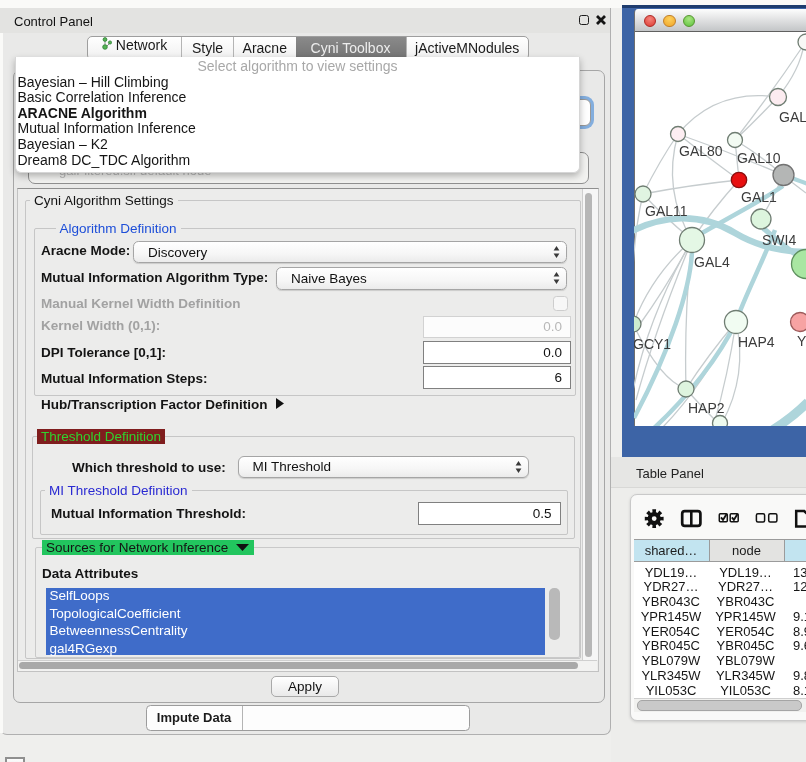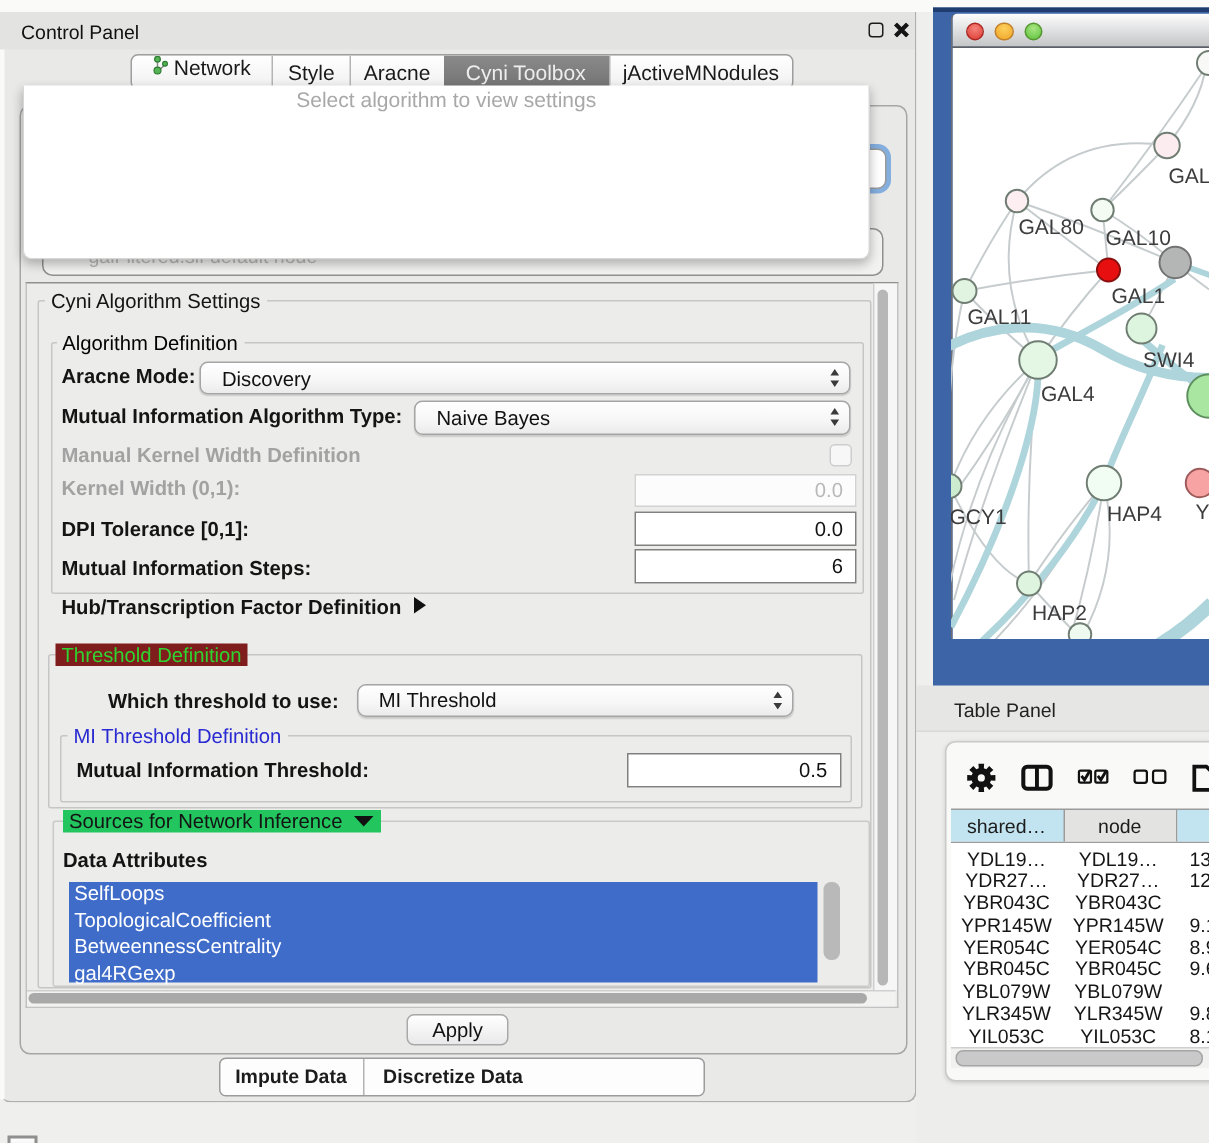--- a/index.html
+++ b/index.html
@@ -49,21 +49,21 @@
 <div class="ab" style="left:584.5px;top:193px;width:7px;height:464px;background:#b7b7b7;border-radius:4px"></div>
 
 <div class="ab" style="left:18px;top:660px;width:579px;height:10px;background:#f2f2f1;border-top:1px solid #cfcfcf"></div>
 <div class="ab" style="left:19px;top:661.5px;width:559px;height:7px;background:#a9a9a9;border-radius:4px"></div>
 
 <div class="ab group" style="left:25px;top:200px;width:554px;height:457px">
   <div class="gtitle" style="left:4px;background:#ececeb;color:#141414">Cyni Algorithm Settings</div>
 </div>
 
 <div class="ab group" style="left:33.5px;top:228px;width:540px;height:166px">
-  <div class="gtitle" style="left:3px;background:#ececeb;color:#000000">Algorithm Definition</div>
+  <div class="gtitle" style="left:21px;background:#ececeb;color:#1d4ed8">Algorithm Definition</div>
 </div>
 <div class="ab lbl" style="left:41px;top:243px">Aracne Mode:</div>
 <div class="ab combo" style="left:133px;top:241px;width:432px;height:20px">
     <span>Discovery</span>
   <svg class="carets" viewBox="0 0 7 12">
       <path d="M3.5 0 L6.4 4.4 H0.6 Z M3.5 12 L0.6 7.6 H6.4 Z" fill="#3a3a3a"></path>
     </svg>
   </div>
 <div class="ab lbl" style="left:41px;top:270px">Mutual Information Algorithm Type:</div>
 <div class="ab combo" style="left:276px;top:266.5px;width:289px;height:21px">
@@ -112,21 +112,20 @@
 <div class="ab" style="left:46px;top:588px;width:499px;height:67px;background:#3f6cc9"></div>
 <div class="ab" style="left:49.5px;top:587px;font-size:13.5px;color:#fff;line-height:17.5px">SelfLoops<br>TopologicalCoefficient<br>BetweennessCentrality<br>gal4RGexp</div>
 <div class="ab" style="left:549px;top:588px;width:11px;height:52px;background:#b9b9b9;border-radius:5px"></div>
 
 <div class="ab" style="left:271px;top:676px;width:66px;height:19px;border:1px solid #a9a9a9;border-radius:5px;
   background:linear-gradient(#ffffff,#e9e9e9);display:flex;align-items:center;justify-content:center;font-size:13.5px;color:#111">Apply</div>
 
 <div class="ab" style="left:145.5px;top:705px;width:322.5px;height:23.5px;border:1px solid #9c9c9c;border-radius:4.5px;
   background:#fdfdfd;display:flex;overflow:hidden;font-size:13px;font-weight:bold">
   <div style="width:95px;display:flex;align-items:center;justify-content:center;border-right:1px solid #b4b4b4;color:#1c1c1c">Impute Data</div>
-  <div style="width:119px;display:flex;align-items:center;justify-content:center;color:#1c1c1c">Discretize Data</div>
 </div>
 
 <div class="ab" style="left:5px;top:756.5px;width:20px;height:16px;border:2.5px solid #8f8f8f;background:linear-gradient(#fdfdfd,#e2e2e2);box-sizing:border-box"></div>
 
 <div class="ab" style="left:87px;top:36px;width:440px;height:21.5px;border:1px solid #9e9e9e;border-radius:5px;
   background:linear-gradient(#ffffff,#f0f0f0);display:flex;overflow:hidden;font-size:14px;color:#1a1a1a">
   <div style="width:93px;display:flex;align-items:flex-start;justify-content:center;border-right:1px solid #b4b4b4">
     <svg width="10" height="13" viewBox="0 0 10 13" style="margin-right:4px">
         <path d="M3 4.5 L3 7.6 M4.5 9.5 L7.5 6.5" stroke="#888" stroke-width="1"></path>
         <circle cx="3" cy="2.5" r="1.9" fill="#55b455" stroke="#2e7d32" stroke-width="0.8"></circle>
@@ -136,20 +135,28 @@
     Network</div>
   <div style="width:51px;display:flex;align-items:center;justify-content:center;border-right:1px solid #b4b4b4">Style</div>
   <div style="width:61.5px;display:flex;align-items:center;justify-content:center">Aracne</div>
   <div style="width:110px;display:flex;align-items:center;justify-content:center;background:linear-gradient(#8a8a8a,#737373);color:#ededed">Cyni Toolbox</div>
   <div style="flex:1;display:flex;align-items:center;justify-content:center;border-left:1px solid #b4b4b4">jActiveMNodules</div>
 </div>
 
 <div class="ab" style="left:15px;top:57px;width:563px;height:115px;background:#fff;
   border:1px solid #d6d6d6;border-top:none;border-radius:0 0 6px 6px;box-shadow:0 3px 7px rgba(0,0,0,0.28)">
   <div style="position:absolute;left:0;top:0.5px;width:100%;text-align:center;font-size:14px;color:#a8a8a8">Select algorithm to view settings</div>
+  <div style="position:absolute;left:1.5px;top:17.5px;font-size:14px;color:#151515;line-height:15.65px">
+    Bayesian – Hill Climbing<br>
+    Basic Correlation Inference<br>
+    <b>ARACNE Algorithm</b><br>
+    Mutual Information Inference<br>
+    Bayesian – K2<br>
+    Dream8 DC_TDC Algorithm
+  </div>
 </div>
 
 <div class="ab" style="left:622px;top:5px;width:184px;height:452px;background:#3d64a6;border-top:3px solid #1e3c6e"></div>
 
 <div class="ab" style="left:634px;top:9px;width:172px;height:417px;border-left:1px solid #6e6e6e;border-radius:4px 0 0 0;overflow:hidden">
   <div style="position:absolute;left:0;top:0;width:100%;height:22px;background:linear-gradient(#fdfdfd,#c3c5c7);border-bottom:1px solid #606060"></div>
   <div style="position:absolute;left:8.8px;top:5.8px;width:12.5px;height:12.5px;border-radius:50%;background:radial-gradient(circle at 50% 30%,#f4837b,#dd3b32);border:1px solid #ad2824;box-sizing:border-box"></div>
   <div style="position:absolute;left:28.2px;top:5.8px;width:12.5px;height:12.5px;border-radius:50%;background:radial-gradient(circle at 50% 30%,#fdd05c,#f0a427);border:1px solid #c1802a;box-sizing:border-box"></div>
   <div style="position:absolute;left:47.7px;top:5.8px;width:12.5px;height:12.5px;border-radius:50%;background:radial-gradient(circle at 50% 30%,#a9e581,#5cc23d);border:1px solid #579630;box-sizing:border-box"></div>
   <div style="position:absolute;left:0;top:23px;width:100%;height:394px;background:#fff"></div>

